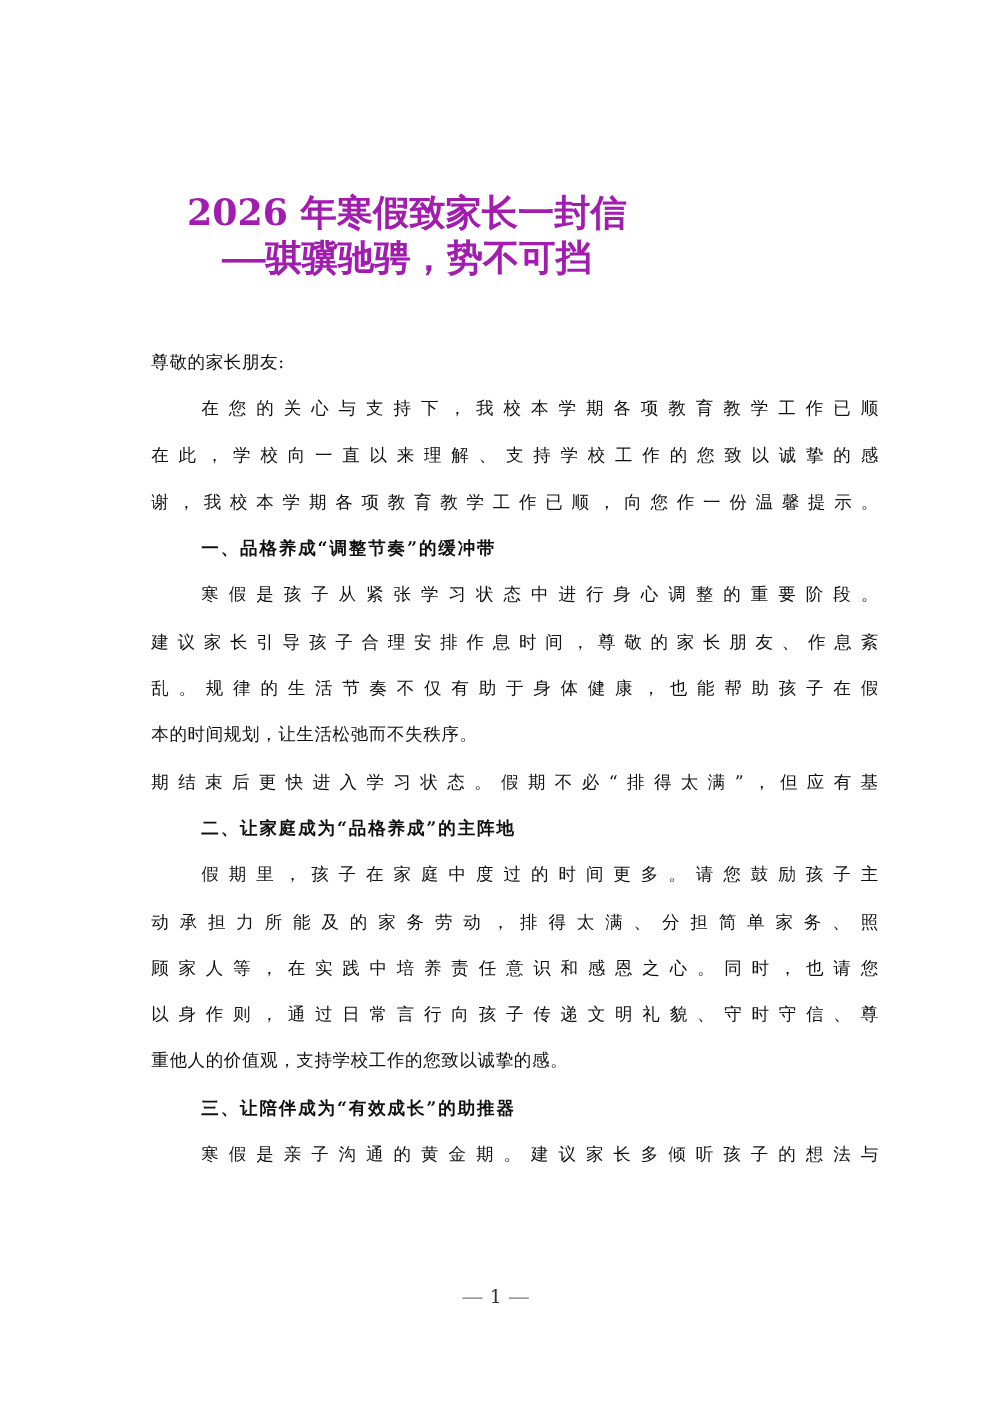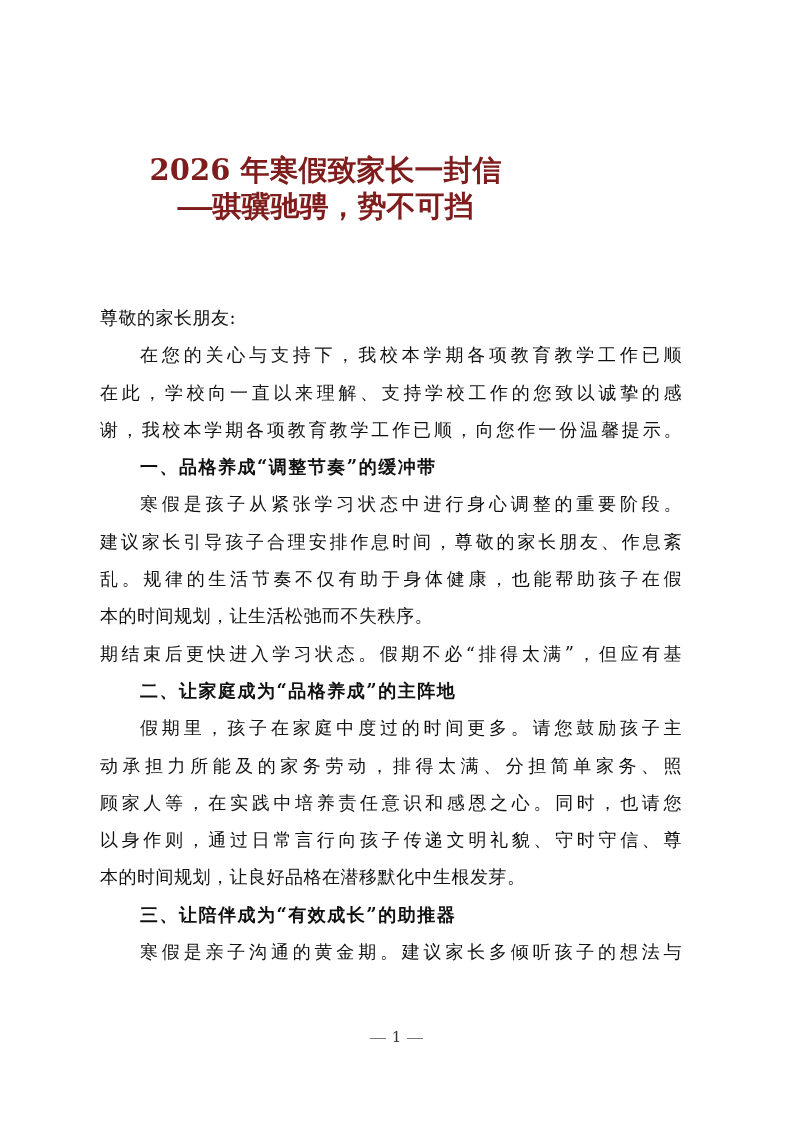--- a/index.html
+++ b/index.html
@@ -1,28 +1,28 @@
 <!DOCTYPE html>
 <html><head>
 <meta charset="utf-8">
 <style>
   html, body { margin: 0; padding: 0; background: #ffffff; }
   body { width: 793px; height: 1122px; position: relative; overflow: hidden; }
   .page { position: absolute; left: 0; top: 0; width: 793px; height: 1122px; background: #fff; }
   .title {
     position: absolute; left: 0; width: 651px; text-align: center;
     font-family: "DejaVu Serif", "Liberation Serif", serif;
-    font-weight: bold; font-size: 29px; color: #7f1d1d; line-height: 36px;
+    font-weight: bold; font-size: 29px; color: #a21caf; line-height: 36px;
   }
   .title1 { top: 152px; }
   .title2 { top: 191px; font-family: Liberation Mono, monospace; }
   .body-text {
-    position: absolute; left: 100px; top: 272px; width: 582px;
+    position: absolute; left: 121px; top: 272px; width: 582px;
     font-family: "DejaVu Serif", "Liberation Serif", serif;
-    font-size: 18px; color: #111; line-height: 37.3px; margin-top: 27px;
+    font-size: 14px; color: #111; line-height: 37.3px;
   }
   .line { white-space: nowrap; height: 37.3px; text-align: justify; text-align-last: justify; letter-spacing: 0.5px; }
   .line.last { text-align-last: left; }
   .indent { padding-left: 40px; }
   .heading { font-weight: bold; text-align-last: left; letter-spacing: 1.5px; }
   .footer {
     position: absolute; top: 1028px; left: 0; width: 793px; text-align: center;
     font-family: "DejaVu Serif", "Liberation Serif", serif; font-size: 15px; color: #333;
   }
   .dash { display: inline-block; width: 16px; height: 1px; background: #777; vertical-align: middle; margin: 0 6px; }
@@ -43,21 +43,21 @@
     <div class="line indent">寒假是孩子从紧张学习状态中进行身心调整的重要阶段。</div>
     <div class="line">建议家长引导孩子合理安排作息时间，尊敬的家长朋友、作息紊</div>
     <div class="line">乱。规律的生活节奏不仅有助于身体健康，也能帮助孩子在假</div>
     <div class="line last">本的时间规划，让生活松弛而不失秩序。</div>
     <div class="line">期结束后更快进入学习状态。假期不必“排得太满”，但应有基</div>
     <div class="line indent heading">二、让家庭成为“品格养成”的主阵地</div>
     <div class="line indent">假期里，孩子在家庭中度过的时间更多。请您鼓励孩子主</div>
     <div class="line">动承担力所能及的家务劳动，排得太满、分担简单家务、照</div>
     <div class="line">顾家人等，在实践中培养责任意识和感恩之心。同时，也请您</div>
     <div class="line">以身作则，通过日常言行向孩子传递文明礼貌、守时守信、尊</div>
-    <div class="line last">本的时间规划，让良好品格在潜移默化中生根发芽。</div>
+    <div class="line last">重他人的价值观，支持学校工作的您致以诚挚的感。</div>
     <div class="line indent heading">三、让陪伴成为“有效成长”的助推器</div>
     <div class="line indent">寒假是亲子沟通的黄金期。建议家长多倾听孩子的想法与</div>
   </div>
 
   <div class="footer">
     <span class="dash"></span><span>1</span><span class="dash"></span>
   </div>
 </div>
 
 </body></html>

